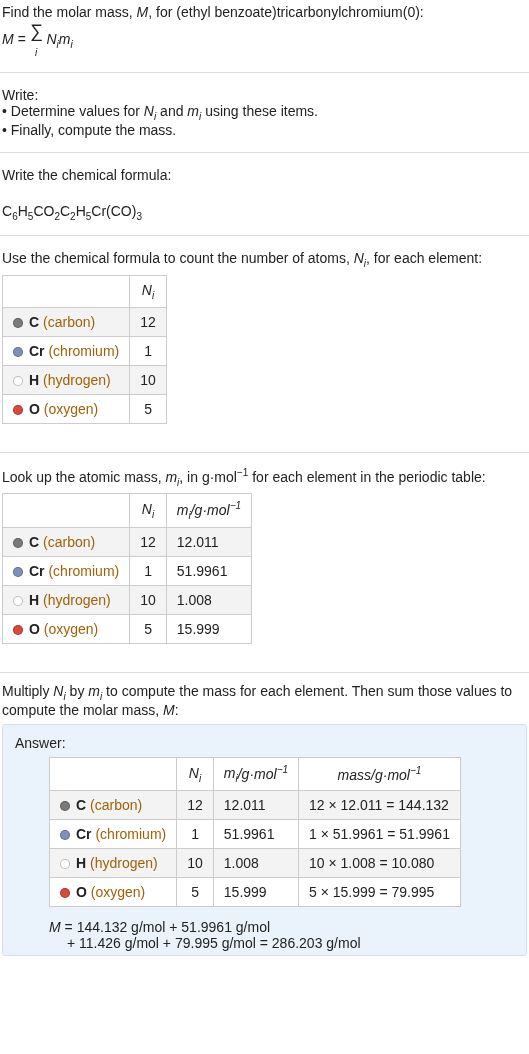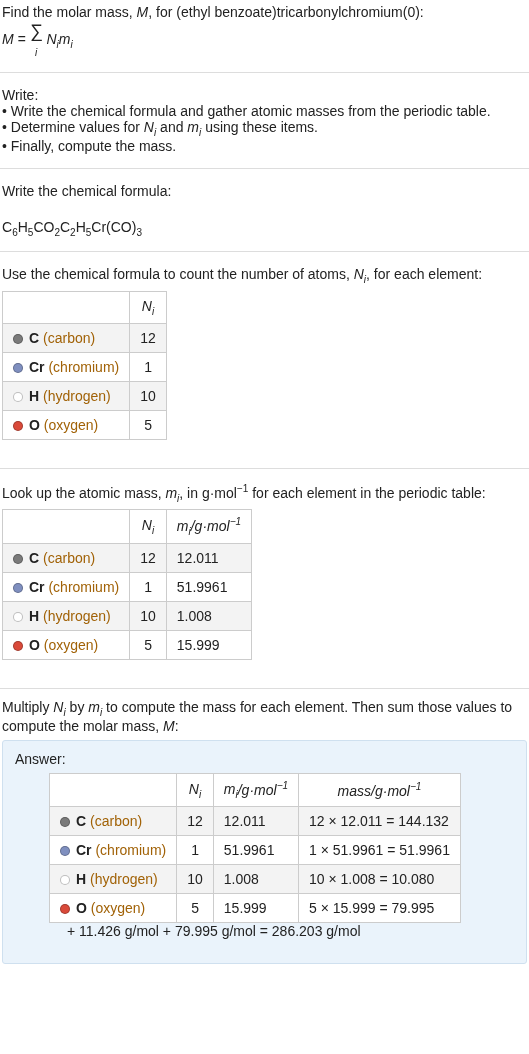--- a/index.html
+++ b/index.html
@@ -46,21 +46,21 @@
     border-radius: 50%;
     margin-right: 6px;
     vertical-align: middle;
     border: 1px solid rgba(0,0,0,0.25);
   }
   .muted { color: #a16207; }
   .answer-box {
     background: #eaf3fb;
     border: 1px solid #cfe0ef;
     border-radius: 3px;
-    padding: 10px 12px 24px 12px;
+    padding: 10px 12px 4px 12px;
     margin-top: 6px;
   }
   .answer-box table { background: #fff; }
   .answer-box thead th { background: #fff; }
   .answer-box tbody tr:nth-child(odd) td { background: #f3f3f3; }
   .answer-box tbody tr:nth-child(even) td { background: #fff; }
   .indent { padding-left: 34px; }
 </style>
 </head>
 <body>
@@ -72,21 +72,20 @@
   <div class="formula-line">
     <span class="mi">M</span> = <span style="display:inline-block; vertical-align:middle; text-align:center; line-height:1;">
       <span class="sigma">∑</span><br><span class="sub">i</span>
     </span>
     <span class="mi">N<span class="sub">i</span>m<span class="sub">i</span></span>
   </div>
 </div>
 
 <div class="section">
   <div>Write:</div>
-  <div>• Write the chemical formula and gather atomic masses from the periodic table.</div>
   <div>• Determine values for <span class="mi">N<span class="sub">i</span></span> and <span class="mi">m<span class="sub">i</span></span> using these items.</div>
   <div>• Finally, compute the mass.</div>
 </div>
 
 <div class="section">
   <div>Write the chemical formula:</div>
   <div style="margin-top:20px;">
     C<span class="sub">6</span>H<span class="sub">5</span>CO<span class="sub">2</span>C<span class="sub">2</span>H<span class="sub">5</span>Cr(CO)<span class="sub">3</span>
   </div>
 </div>
@@ -199,16 +198,19 @@
           <td>10 × 1.008 = 10.080</td>
         </tr>
         <tr>
           <td><span class="dot" style="background:#d94a3a"></span><b>O</b> <span class="muted">(oxygen)</span></td>
           <td class="center">5</td>
           <td>15.999</td>
           <td>5 × 15.999 = 79.995</td>
         </tr>
       </tbody>
     </table>
+    <div style="margin-top:12px;">
+      <span class="mi">M</span> = 144.132 g/mol + 51.9961 g/mol
+    </div>
     <div style="padding-left:18px;">+ 11.426 g/mol + 79.995 g/mol = 286.203 g/mol</div>
     </div>
   </div>
 </div>
 
 </body></html>

